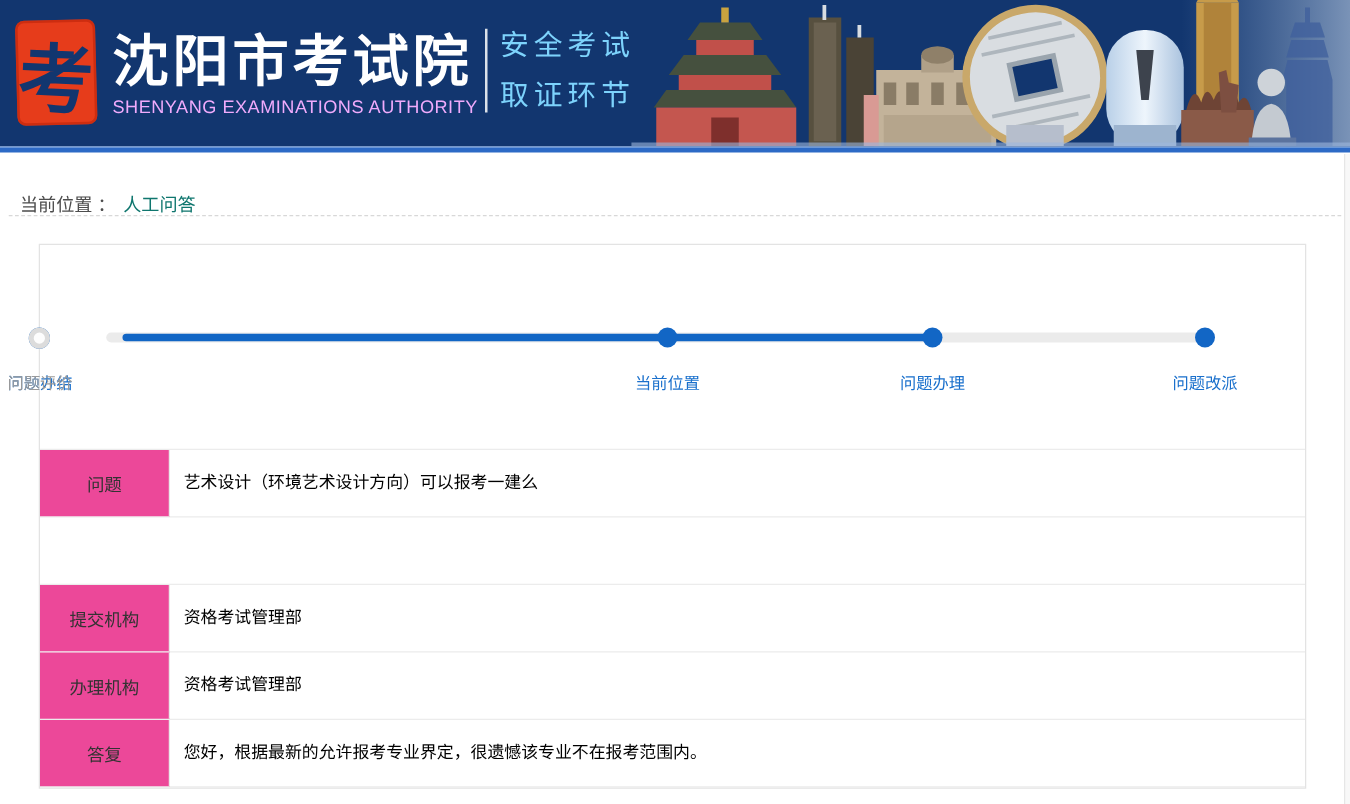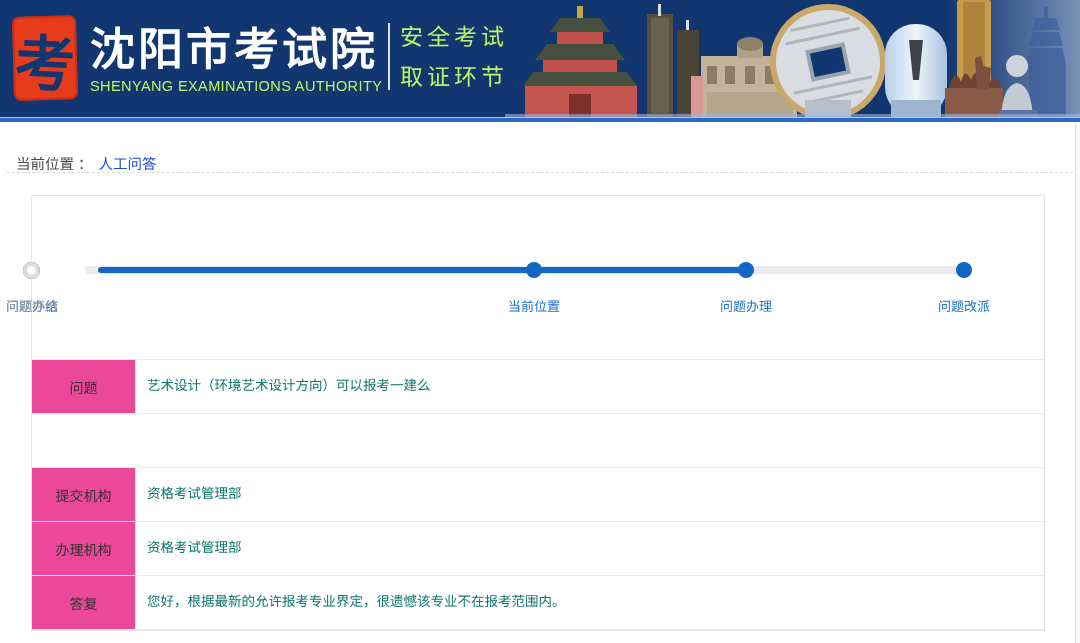--- a/index.html
+++ b/index.html
@@ -8,34 +8,34 @@
 
   
   .header { position:relative; height:117px; background:#12366f; overflow:hidden; }
   .logo-seal { position:absolute; left:13px; top:16px; width:64px; height:84px;
     background:#e63c1b; border-radius:7px; display:flex; align-items:center; justify-content:center;
     transform:rotate(-1.5deg); box-shadow:inset 0 0 0 2px rgba(180,30,5,.5); }
   .logo-seal span { color:#12366f; font-size:60px; font-weight:bold;
     font-family:"DejaVu Serif",serif; transform:rotate(4deg); }
   .org-names { position:absolute; left:90px; top:14px; z-index:3; }
   .org-zh { font-size:45px; font-weight:bold; color:#fff; letter-spacing:3px; line-height:1.15; white-space:nowrap;margin-top:10px; }
-  .org-en { font-size:14.5px; color:#bef264; letter-spacing:.4px; margin-top:2px; white-space:nowrap; }
+  .org-en { font-size:14.5px; color:#f0abfc; letter-spacing:.4px; margin-top:2px; white-space:nowrap; }
   .header-divider { position:absolute; left:388px; top:23px; height:67px; width:2px;
     background:rgba(255,255,255,.85); z-index:3; }
-  .slogan { position:absolute; left:400px; top:17px; z-index:3; color:#bef264; }
+  .slogan { position:absolute; left:400px; top:17px; z-index:3; color:#7dd3fc; }
   .slogan div { font-size:23px; line-height:40px; letter-spacing:4px;
     font-family:"DejaVu Serif",serif; white-space:nowrap; }
   .skyline { position:absolute; right:0; top:0; width:575px; height:117px; z-index:1; }
 
   .header-strip { height:5px; background:#2d6ac6; border-top:1px solid #aac6ec; }
 
   
   .breadcrumb { padding:30px 0 0 16px; font-size:14.5px; color:#4d4d4d; height:50px; }
   .breadcrumb b { font-weight:500; }
-  .breadcrumb .cur { margin-left:6px; color:#1d4ed8; }
+  .breadcrumb .cur { margin-left:6px; color:#0f766e; }
   .dashed-divider { margin:0 7px; border-top:1px dashed #d8d8d8; }
 
   
   .panel { margin:22px 0 0 31px; width:1014px; border:1px solid #e3e3e3; background:#fff; }
 
   .stepper-section { position:relative; height:164px; border-bottom:1px solid #ececec; }
   .track-bg   { position:absolute; left:53px; top:70px; width:886px; height:8px;
     background:#ebebeb; border-radius:4px; }
   .track-fill { position:absolute; left:66px; top:71px; width:648px; height:6px;
     background:#1266c5; border-radius:3px; }
@@ -49,21 +49,21 @@
   .step.st-pending .lbl { color:#9a9a9a; }
   .step:nth-child(1){ left:66px; }  .step:nth-child(2){ left:288px; }
   .step:nth-child(3){ left:502px; } .step:nth-child(4){ left:714px; }
   .step:nth-child(5){ left:932px; }
 
   .qa-row { display:flex; min-height:54px; border-bottom:1px solid #ececec; }
   .qa-label { width:104px; background:#ec4899; border-right:1px solid #e8e8e8;
     display:flex; align-items:center; justify-content:center;
     font-size:14px; color:#333; flex-shrink:0; }
   .qa-value { flex:1; display:flex; align-items:center; padding:8px 14px 8px 11px;
-    font-size:13.5px; color:#0f766e; line-height:1.5;text-align:right; }
+    font-size:13.5px; color:#000000; line-height:1.5;text-align:right; }
 
   
   .scroll-strip { position:fixed; right:0; top:123px; bottom:0; width:5px;
     background:#f8f8f8; border-left:1px solid #e1e1e1; }
 </style>
 </head>
 <body>
 
 <div class="header">
   <div class="logo-seal">

